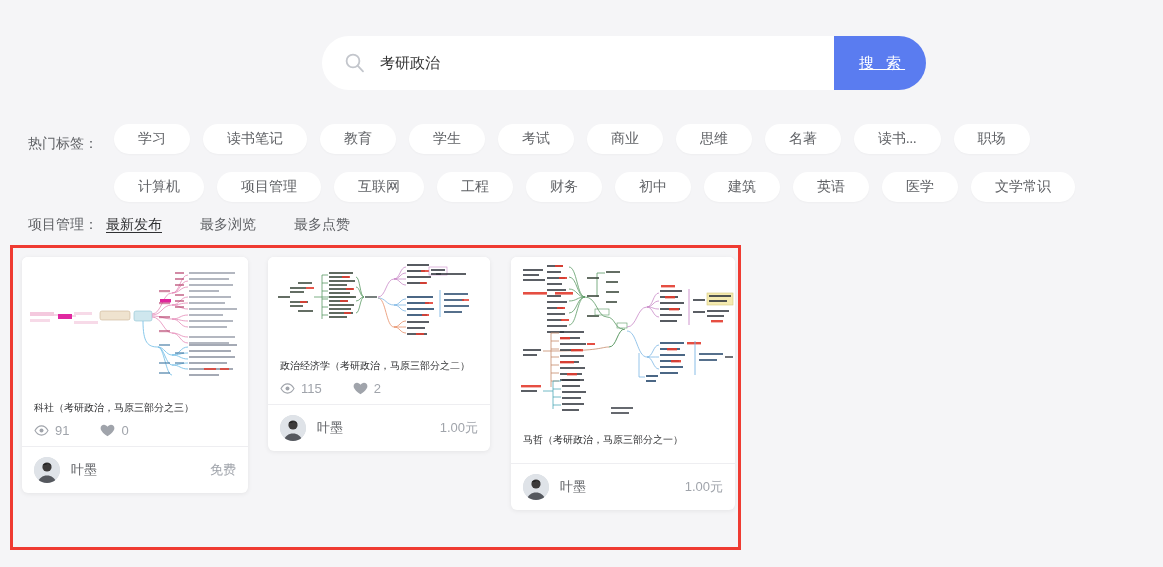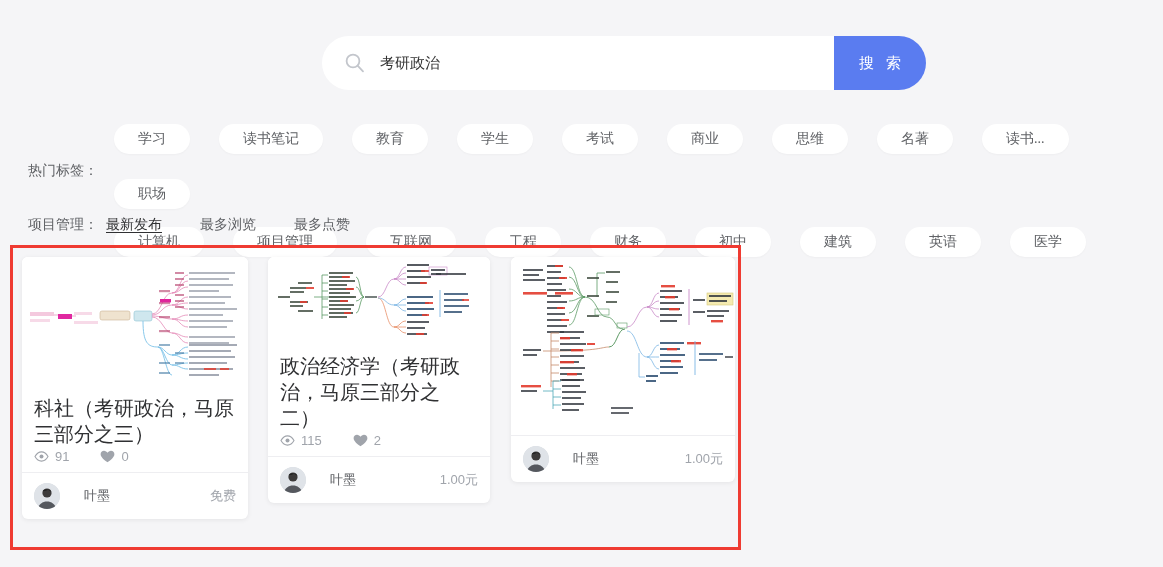--- a/index.html
+++ b/index.html
@@ -33,35 +33,36 @@
   }
   .search-input::placeholder { color: #bfbfbf; }
   .search-btn {
     width: 92px;
     background: #5a7cf0;
     color: #ffffff;
     border: 0; outline: 0; cursor: pointer;
     font-family: inherit; font-size: 15px;
     letter-spacing: 4px; text-indent: 4px;
     border-radius: 0 27px 27px 0;
+    text-decoration: underline;
   }
 
   
   .tags-section {
     position: absolute; left: 28px; top: 124px;
     width: 1120px;
   }
   .tags-row { display: flex; align-items: center; margin-bottom: 9px; font-family: Liberation Serif, serif; }
   .tags-label {
     font-size: 14px; color: #606266;
     white-space: nowrap;
     width: 86px; flex: 0 0 86px;
     line-height: 30px;
   }
-  .tags-list { display: flex; flex-wrap: wrap; gap: 16px; flex: 1; }
+  .tags-list { display: flex; flex-wrap: wrap; gap: 0; flex: 1; }
   .tag-pill {
     background: #ffffff;
     border-radius: 16px;
     height: 30px; line-height: 30px;
     padding: 0 24px;
     font-size: 14px; color: #606266;
     margin-right: 13px; margin-bottom: 9px;
     cursor: pointer; white-space: nowrap;
     box-shadow: 0 1px 2px rgba(0,0,0,.03);
   }
@@ -100,41 +101,41 @@
   .card-thumb {
     width: 100%;
     background: #ffffff;
     display: block;
     position: relative;
     overflow: hidden;
   }
   .card-thumb svg { display: block; width: 100%; height: 100%; }
   .card-body { padding: 10px 12px 8px 12px; }
   .card-title {
-    font-size: 20px; color: #303133;
+    font-size: 10px; color: #303133;
     line-height: 26px;
     margin-bottom: 2px;
   }
   .card-stats { display: flex; align-items: center; gap: 9px; }
   .stat { display: flex; align-items: center; margin-right: 22px; }
   .stat svg { display: block; }
   .stat-num { font-size: 13px; color: #a0a4ab; margin-left: 6px; }
   .card-foot {
     border-top: 1px solid #eeeef1;
     height: 47px;
     display: flex; align-items: center;
     padding: 0 12px;
   }
   .avatar {
     width: 26px; height: 26px; border-radius: 50%;
     overflow: hidden; flex: 0 0 26px;
     background: #d9dde2;
   }
   .avatar svg { display: block; }
-  .author { font-size: 13px; color: #606266; margin-left: 24px; }
+  .author { font-size: 13px; color: #606266; margin-left: 11px; }
   .price { margin-left: auto; font-size: 13px; color: #a0a4ab; }
 </style>
 </head>
 <body>
 
 <div class="page">
 
   <div class="search-wrap">
     <div class="search-box">
       <span class="search-icon">
@@ -596,20 +597,21 @@
               <rect x="188" y="102" width="18" height="2"></rect>
           </g>
           <rect x="214" y="99" width="8" height="2" fill="#33383f" opacity=".7"></rect>
           <g fill="#33383f" opacity=".75">
             <rect x="100" y="150" width="22" height="2"></rect>
               <rect x="100" y="155" width="18" height="2"></rect>
           </g>
         </svg>
       </div>
       <div class="card-body">
+        <div class="card-title">马哲（考研政治，马原三部分之一）</div>
       </div>
       <div class="card-foot">
         <span class="avatar">
           <svg width="26" height="26" viewBox="0 0 26 26">
             <circle cx="13" cy="13" r="13" fill="#dfe3e8"></circle>
             <circle cx="13" cy="10" r="4.6" fill="#3c3a3a"></circle>
             <path d="M3.6 26c1.2-5.1 5-7.6 9.4-7.6s8.2 2.5 9.4 7.6z" fill="#55585e"></path>
             <path d="M8.6 8.2c.6-2.6 8-2.9 8.8.6-1.3-.6-2.4-1.4-3.4-2.3-1.2 1-2.9 1.6-5.4 1.7z" fill="#222"></path>
           </svg>
         </span>

